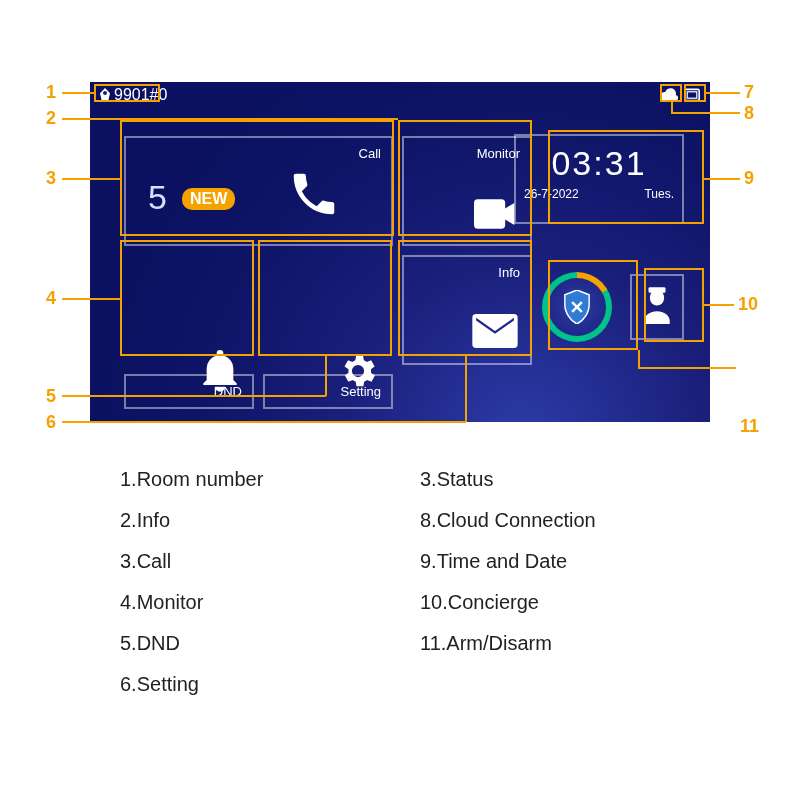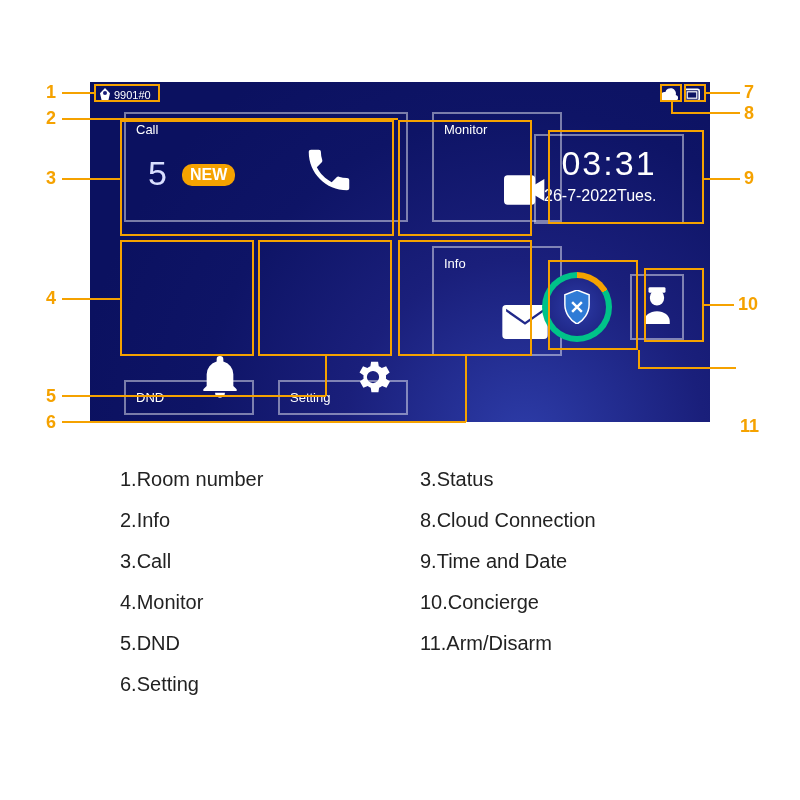--- a/index.html
+++ b/index.html
@@ -24,41 +24,42 @@
   }
 
   .topbar {
     position: absolute;
     left: 0; right: 0; top: 0;
     height: 26px;
     display: flex;
     align-items: center;
     justify-content: space-between;
     padding: 0 10px;
-    font-size: 11px;
+    font-size: 16px;
   }
   .room-no { display: flex; align-items: center; gap: 4px; }
   .pin {
     width: 10px; height: 14px; background: #fff;
     clip-path: polygon(50% 0, 100% 38%, 80% 100%, 20% 100%, 0 38%);
     position: relative;
   }
   .pin::after { content: ""; position: absolute; left: 3px; top: 3px; width: 4px; height: 4px; border-radius: 50%; background: #1a1f7b; }
 
   .status-icons { display: flex; align-items: center; gap: 6px; }
 
   
   .tiles {
     position: absolute;
     left: 34px;
-    top: 30px;
+    top: 54px;
     display: grid;
     grid-template-columns: 130px 130px 130px;
     grid-template-rows: 110px 110px;
-    gap: 24px;
+    gap: 9px;
+    text-align: right;
   }
   .tile {
     border: 2px solid rgba(255,255,255,0.45);
     padding: 8px 10px;
     position: relative;
     font-size: 13px;
   }
   .tile .icon-slot {
     position: absolute;
     right: 12px;
@@ -87,29 +88,29 @@
     padding: 2px 8px;
     border-radius: 10px;
     font-weight: bold;
   }
 
   
   .clock-box {
     position: absolute;
     right: 26px;
     top: 52px;
-    width: 150px;
+    width: 170px;
     height: 90px;
     border: 2px solid rgba(255,255,255,0.45);
     text-align: center;
     padding-top: 8px;
     margin-left: 20px;
   }
   .clock-time { font-size: 34px; font-weight: 200; letter-spacing: 2px; }
-  .clock-date { font-size: 16px; margin-top: 4px; display: flex; justify-content: flex-start; padding: 0 8px;}
+  .clock-date { font-size: 12px; margin-top: 4px; display: flex; justify-content: space-between; padding: 0 8px;}
 
   .arm-box {
     position: absolute;
     right: 90px;
     top: 182px;
     width: 86px;
     height: 86px;
     display: flex;
     align-items: center;
     justify-content: center;

